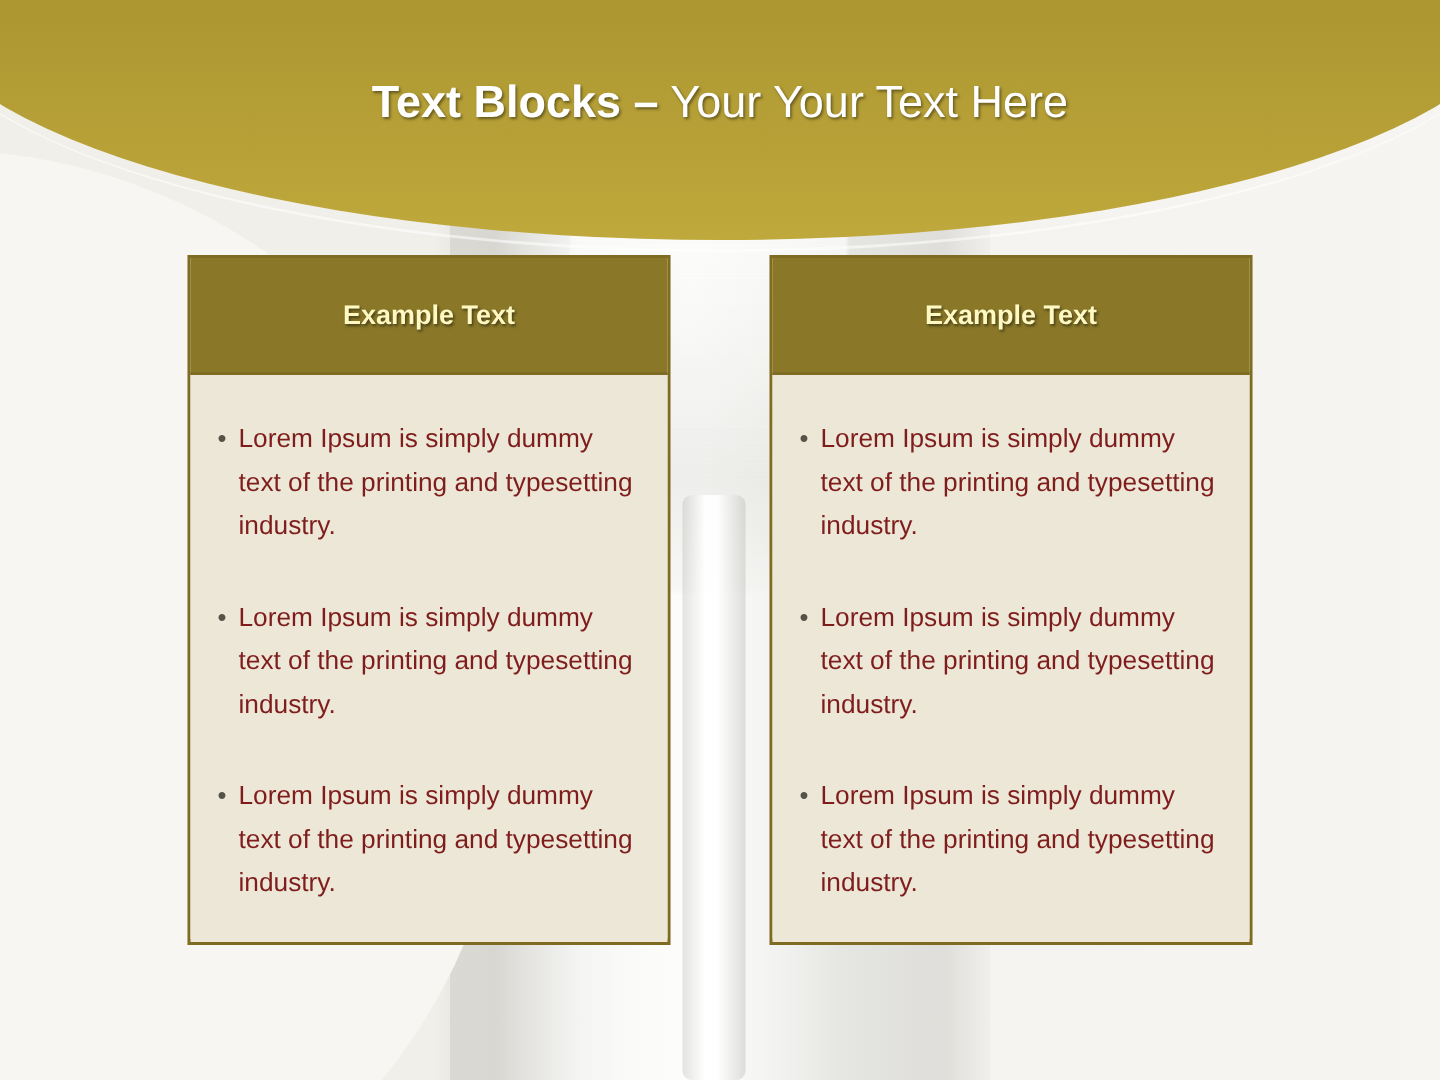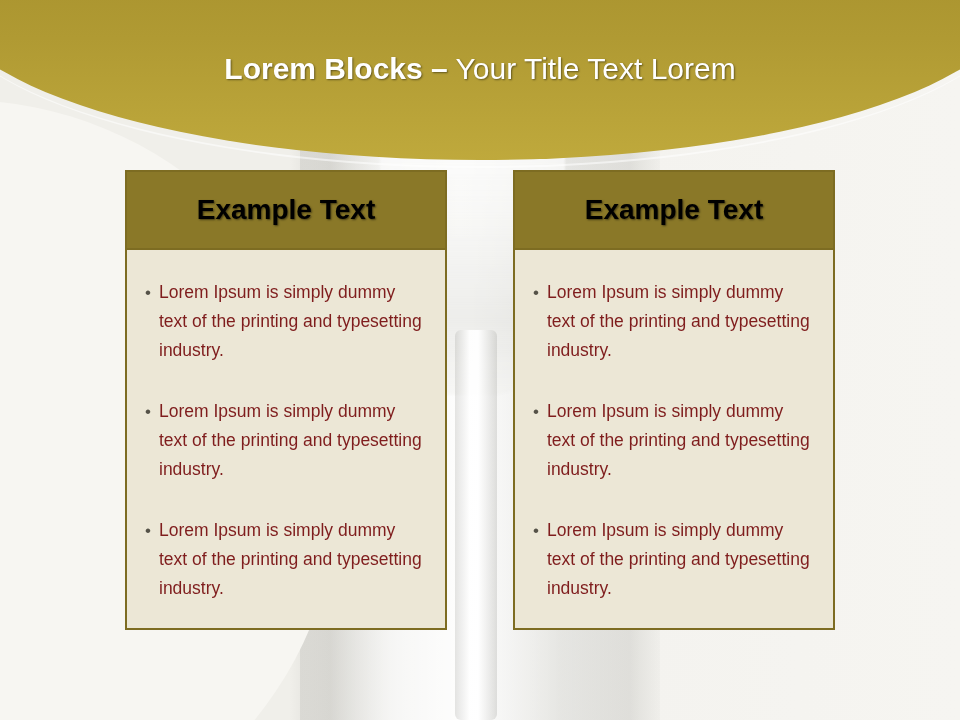--- a/index.html
+++ b/index.html
@@ -161,23 +161,23 @@
 
   .card-head {
     height: 76px;
     background: #8a7828;
     border-bottom: 2px solid #7d6c22;
     display: flex;
     align-items: center;
     justify-content: center;
   }
   .card-head-text {
-    font-size: 28px;
+    font-size: 18px;
     font-weight: bold;
-    color: #000000;
+    color: #fef9c3;
     text-shadow: 1px 1px 2px rgba(0,0,0,0.5);
   }
 
   .card-body {
     padding: 28px 18px 0 10px;
     background: #ece7d6;
     height: calc(100% - 80px);
     box-sizing: border-box;
   }
 
@@ -210,21 +210,21 @@
     <div class="photo-water"></div>
     <div class="photo-stem"></div>
     <div class="photo-shadow-left"></div>
   </div>
 
   <div class="header-band"></div>
   <div class="header-arc-line"></div>
   <div class="header-left-curve"></div>
 
   <div class="slide-title">
-    <span class="t-strong">Lorem Blocks –</span><span class="t-light"> Your Title Text Lorem</span>
+    <span class="t-strong">Text Blocks –</span><span class="t-light"> Your Your Text Here</span>
   </div>
 
   <div class="card card-left">
     <div class="card-head">
       <span class="card-head-text">Example Text</span>
     </div>
     <div class="card-body">
       <div class="bullet-row">
         <span class="bullet-dot">•</span>
         <span class="bullet-text">Lorem Ipsum is simply dummy text of the printing and typesetting industry.</span>

